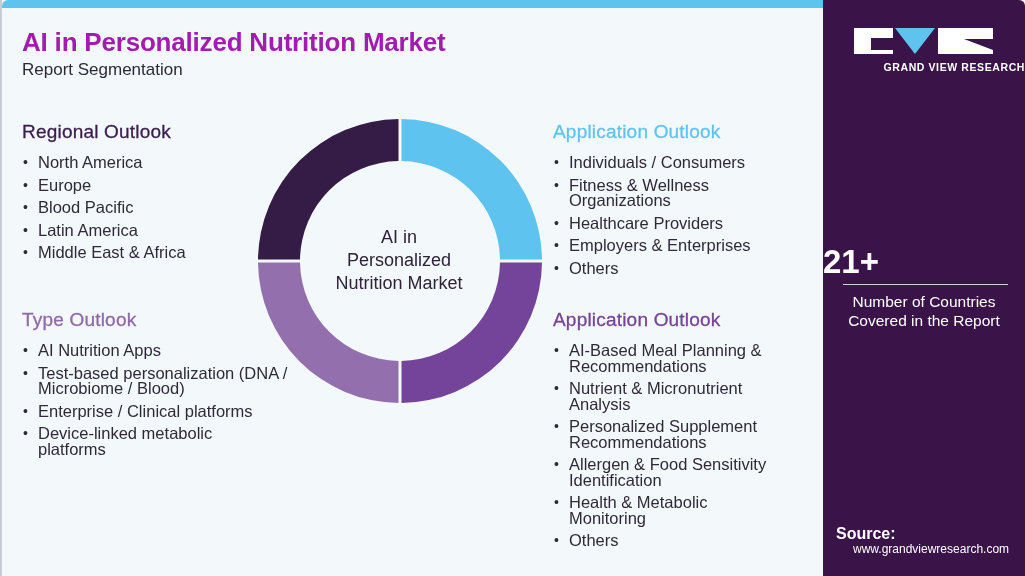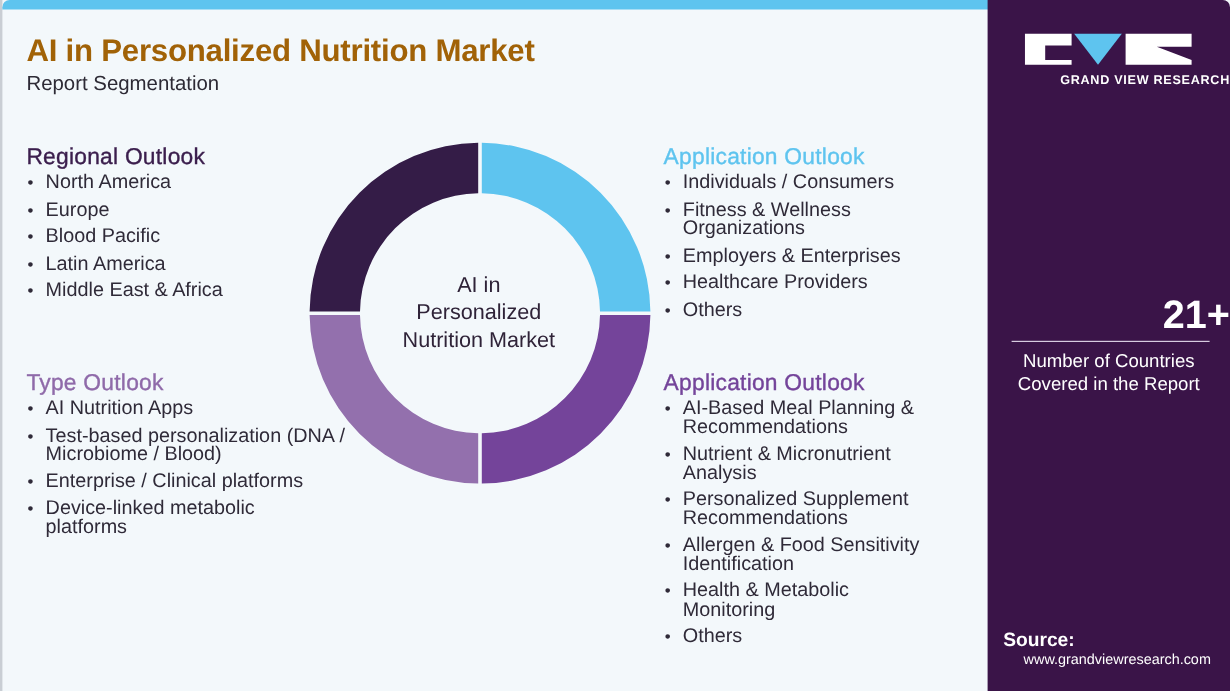--- a/index.html
+++ b/index.html
@@ -1,39 +1,39 @@
 <!DOCTYPE html>
 <html><head>
 <meta charset="utf-8">
 <style>
   html, body { margin:0; padding:0; }
   body { width:1025px; height:576px; position:relative; overflow:hidden; background:#f3f8fb; font-family:"Liberation Sans", sans-serif; }
   .main { position:absolute; left:0; top:0; width:823px; height:576px; background:#f3f8fb; border-left:2px solid #c9ced4; box-sizing:border-box; }
   .topbar { position:absolute; left:0; top:0; width:823px; height:8px; background:#5ec4ef; border-top-left-radius:6px; }
-  .title { position:absolute; left:20px; top:27px; font-size:26px; font-weight:bold; color:#a16207; letter-spacing:-0.2px; white-space:nowrap; }
+  .title { position:absolute; left:20px; top:27px; font-size:26px; font-weight:bold; color:#a21caf; letter-spacing:-0.2px; white-space:nowrap; }
   .subtitle { position:absolute; left:20px; top:60px; font-size:17px; color:#2d2a35; }
   .section { position:absolute; }
   .section h3 { margin:0; font-size:19px; font-weight:normal; letter-spacing:0.2px; line-height:22px; -webkit-text-stroke:0.3px currentColor; }
-  .section ul { list-style:none; margin:2px 0 0 0; padding:0; }
+  .section ul { list-style:none; margin:12px 0 0 0; padding:0; }
   .section li { position:relative; padding-left:16px; font-size:16.5px; color:#2f2a38; line-height:15.5px; margin-bottom:7px; }
   .section li::before { content:"\2022"; position:absolute; left:1px; top:0; font-size:14px; }
   .s-regional { left:20px; top:121px; }
   .s-regional h3 { color:#3b1e4d; }
   .s-type { left:20px; top:309px; width:300px; }
   .s-type h3 { color:#8f6aa9; }
   .s-app1 { left:551px; top:121px; width:260px; }
   .s-app1 h3 { color:#5ec4ef; }
   .s-app2 { left:551px; top:309px; width:260px; }
   .s-app2 h3 { color:#74449a; }
   .donut { position:absolute; left:253px; top:116px; width:290px; height:290px; }
   .center-label { position:absolute; left:317px; top:226px; width:160px; text-align:center; font-size:18px; color:#2f2338; line-height:23px; }
   .side { position:absolute; left:823px; top:0; width:202px; height:576px; background:#3a1448; border-top-right-radius:6px; }
   .logo { position:absolute; left:31px; top:28px; width:140px; height:28px; }
   .logo-text { position:absolute; left:0; width:202px; top:61px; text-align:right; color:#fff; font-size:10.5px; font-weight:bold; letter-spacing:0.6px; }
-  .stat-num { position:absolute; left:0; width:202px; top:243px; text-align:right; color:#fff; font-size:33px; font-weight:bold; }
+  .stat-num { position:absolute; left:0; width:202px; top:243px; text-align:left; color:#fff; font-size:33px; font-weight:bold; }
   .stat-rule { position:absolute; left:20px; width:165px; top:284px; height:1px; background:#d7cbe0; }
   .stat-label { position:absolute; left:0; width:202px; top:292px; text-align:center; color:#fff; font-size:15.5px; line-height:19px; }
   .src-label { position:absolute; left:13px; top:525px; color:#fff; font-size:16px; font-weight:bold; }
   .src-url { position:absolute; left:30px; top:542px; color:#fff; font-size:12px; }
 </style>
 </head>
 <body>
 
 <div class="main">
   <div class="topbar"></div>
@@ -59,22 +59,22 @@
       <li>Enterprise / Clinical platforms</li>
       <li style="width:210px">Device-linked metabolic platforms</li>
     </ul>
   </div>
 
   <div class="section s-app1">
     <h3>Application Outlook</h3>
     <ul>
       <li>Individuals / Consumers</li>
       <li style="width:190px">Fitness &amp; Wellness Organizations</li>
+      <li>Healthcare Providers</li>
       <li>Employers &amp; Enterprises</li>
-      <li>Healthcare Providers</li>
       <li>Others</li>
     </ul>
   </div>
 
   <div class="section s-app2">
     <h3>Application Outlook</h3>
     <ul>
       <li style="width:240px">AI-Based Meal Planning &amp; Recommendations</li>
       <li style="width:230px">Nutrient &amp; Micronutrient Analysis</li>
       <li style="width:230px">Personalized Supplement Recommendations</li>

